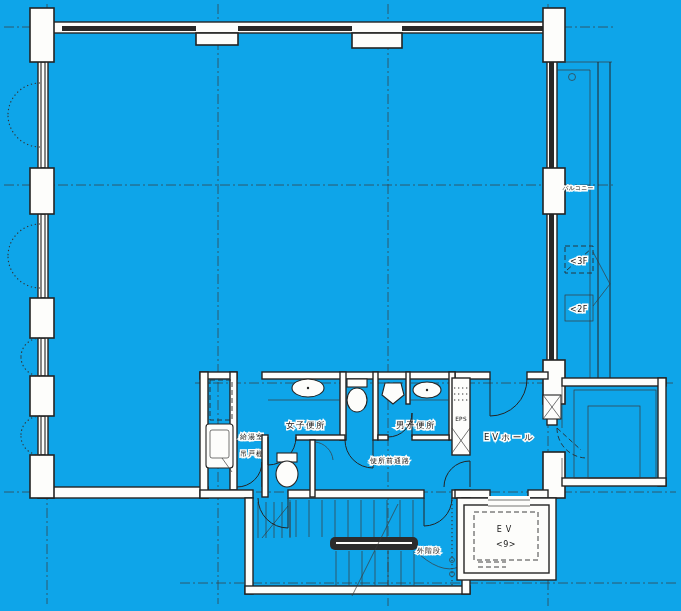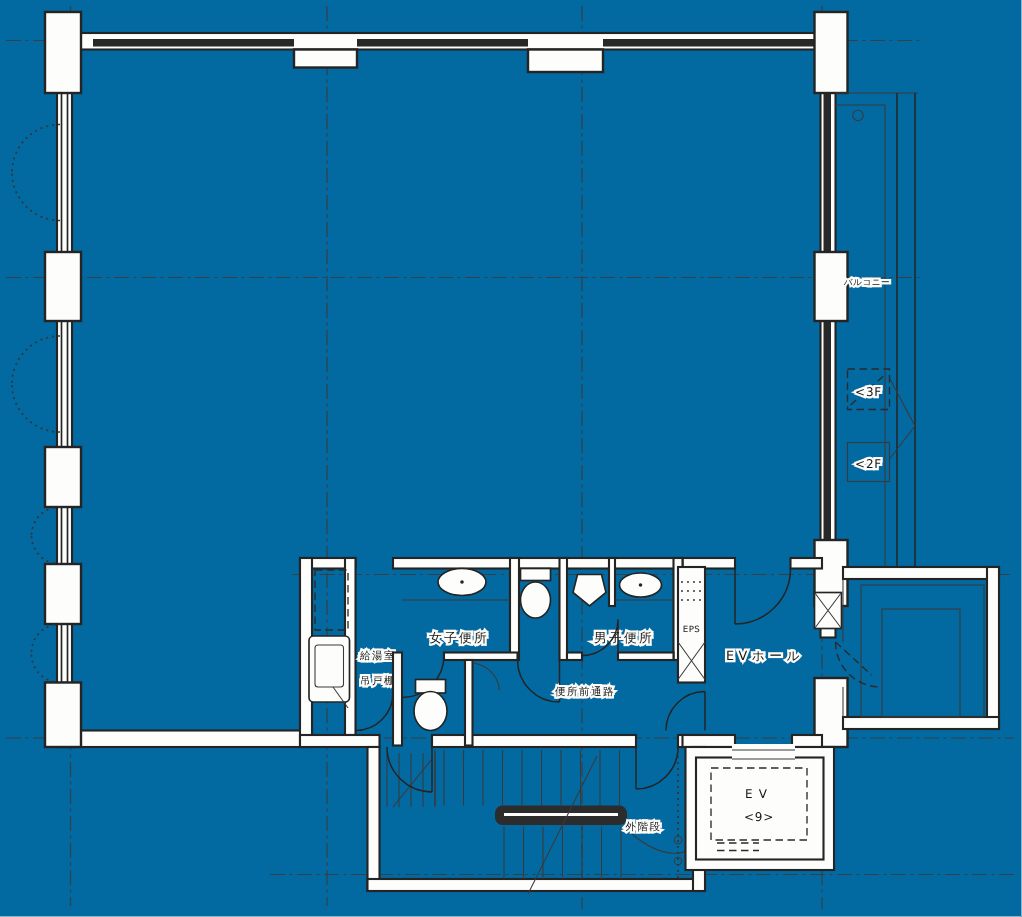--- a/index.html
+++ b/index.html
@@ -1,16 +1,16 @@
 <!DOCTYPE html>
 <html><head>
 <meta charset="utf-8">
 <style>
   html,body{margin:0;padding:0;background:#f2f2ee;}
-  .page{width:681px;height:611px;background:#0369a1;position:relative;overflow:hidden;}
+  .page{width:681px;height:611px;background:#0ea5e9;position:relative;overflow:hidden;}
   svg{display:block;}
   text{font-family:"DejaVu Sans","Liberation Sans",sans-serif;fill:#161616;}
   .wall{fill:#fdfdfb;stroke:#242424;stroke-width:1.4;}
   .col{fill:#fdfdfb;stroke:#242424;stroke-width:1.6;}
   .dark{fill:#282828;stroke:none;}
   .ln{stroke:#242424;stroke-width:1;fill:none;}
   .thin{stroke:#3a3a3a;stroke-width:.7;fill:none;}
   .chain{stroke:#3c3c3c;stroke-width:.8;fill:none;stroke-dasharray:10 3 2 3;opacity:.9;}
   .dot{stroke:#333;stroke-width:1.1;fill:none;stroke-dasharray:1.3 2.7;}
   .dash{stroke:#2a2a2a;stroke-width:.9;fill:none;stroke-dasharray:5 3;}

